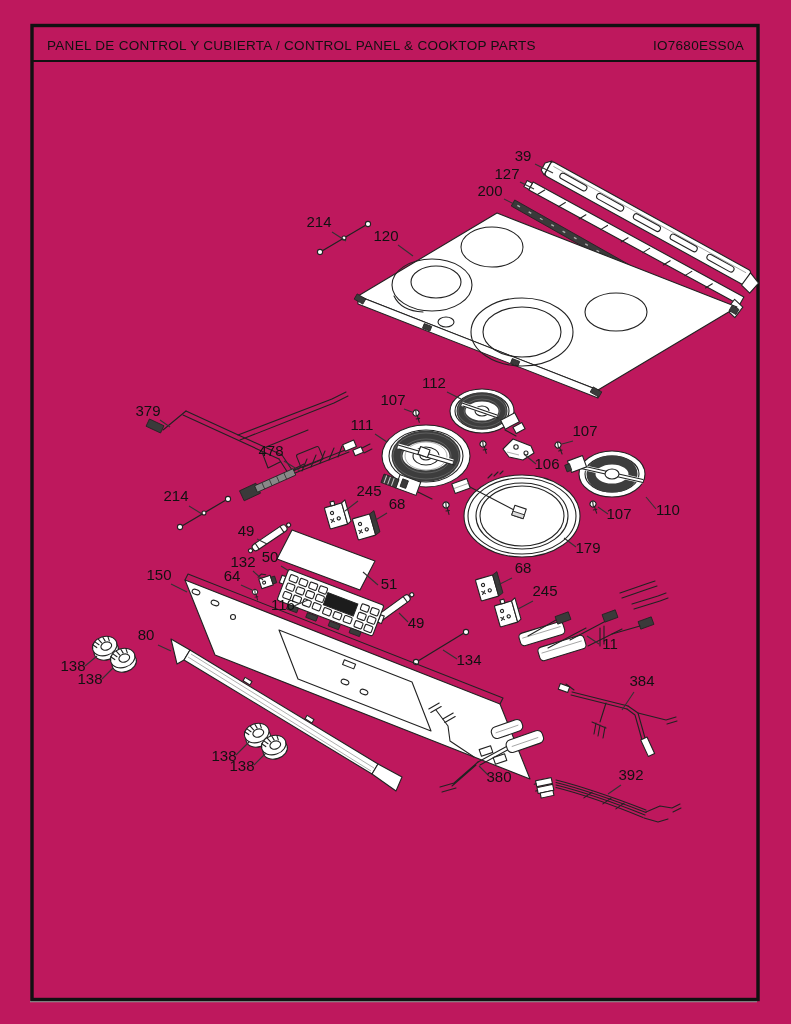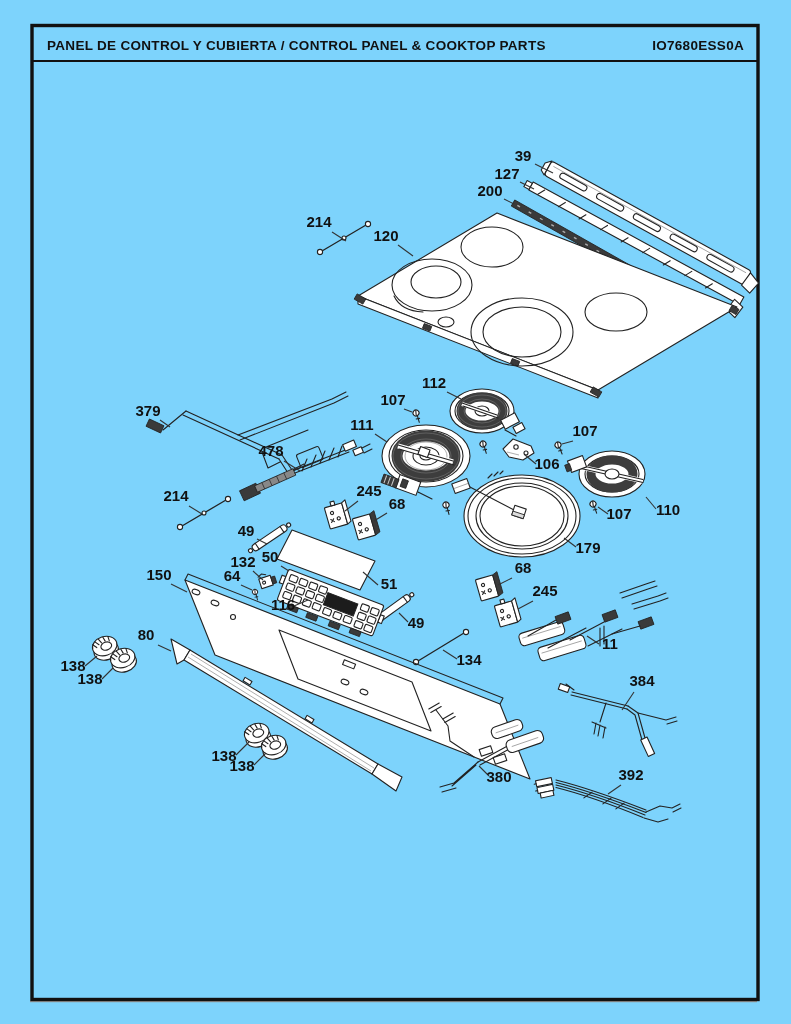--- a/index.html
+++ b/index.html
@@ -1,17 +1,17 @@
 <!DOCTYPE html>
 <html><head>
 <meta charset="utf-8">
 <style>
   html,body { margin:0; padding:0; background:#ffffff; }
-  #page { position:relative; width:791px; height:1024px; background:#7dd3fc; overflow:hidden;
-          font-family:"Liberation Sans", sans-serif;font-weight:bold; }
+  #page { position:relative; width:791px; height:1024px; background:#be185d; overflow:hidden;
+          font-family:"Liberation Sans", sans-serif; }
   svg text { font-family:"Liberation Sans", sans-serif; }
   .hdr     { font-size:13.5px; fill:#111; letter-spacing:.3px; }
   .callout { font-size:15px; fill:#111; }
   .leader  { stroke:#333; stroke-width:1.1; fill:none; }
   .ln   { stroke:#222; fill:none; stroke-width:1.1; stroke-linecap:round; stroke-linejoin:round; }
   .lnb  { stroke:#222; fill:none; stroke-width:1.3; stroke-linejoin:round; }
   .w    { fill:#fff; stroke:#222; stroke-width:1.1; stroke-linejoin:round; }
   .dk   { fill:#3a3a3a; stroke:#222; stroke-width:0.8; }
   .thin { stroke:#777; stroke-width:0.6; fill:none; }
   .coil { fill:none; stroke:#3d3d3d; }

